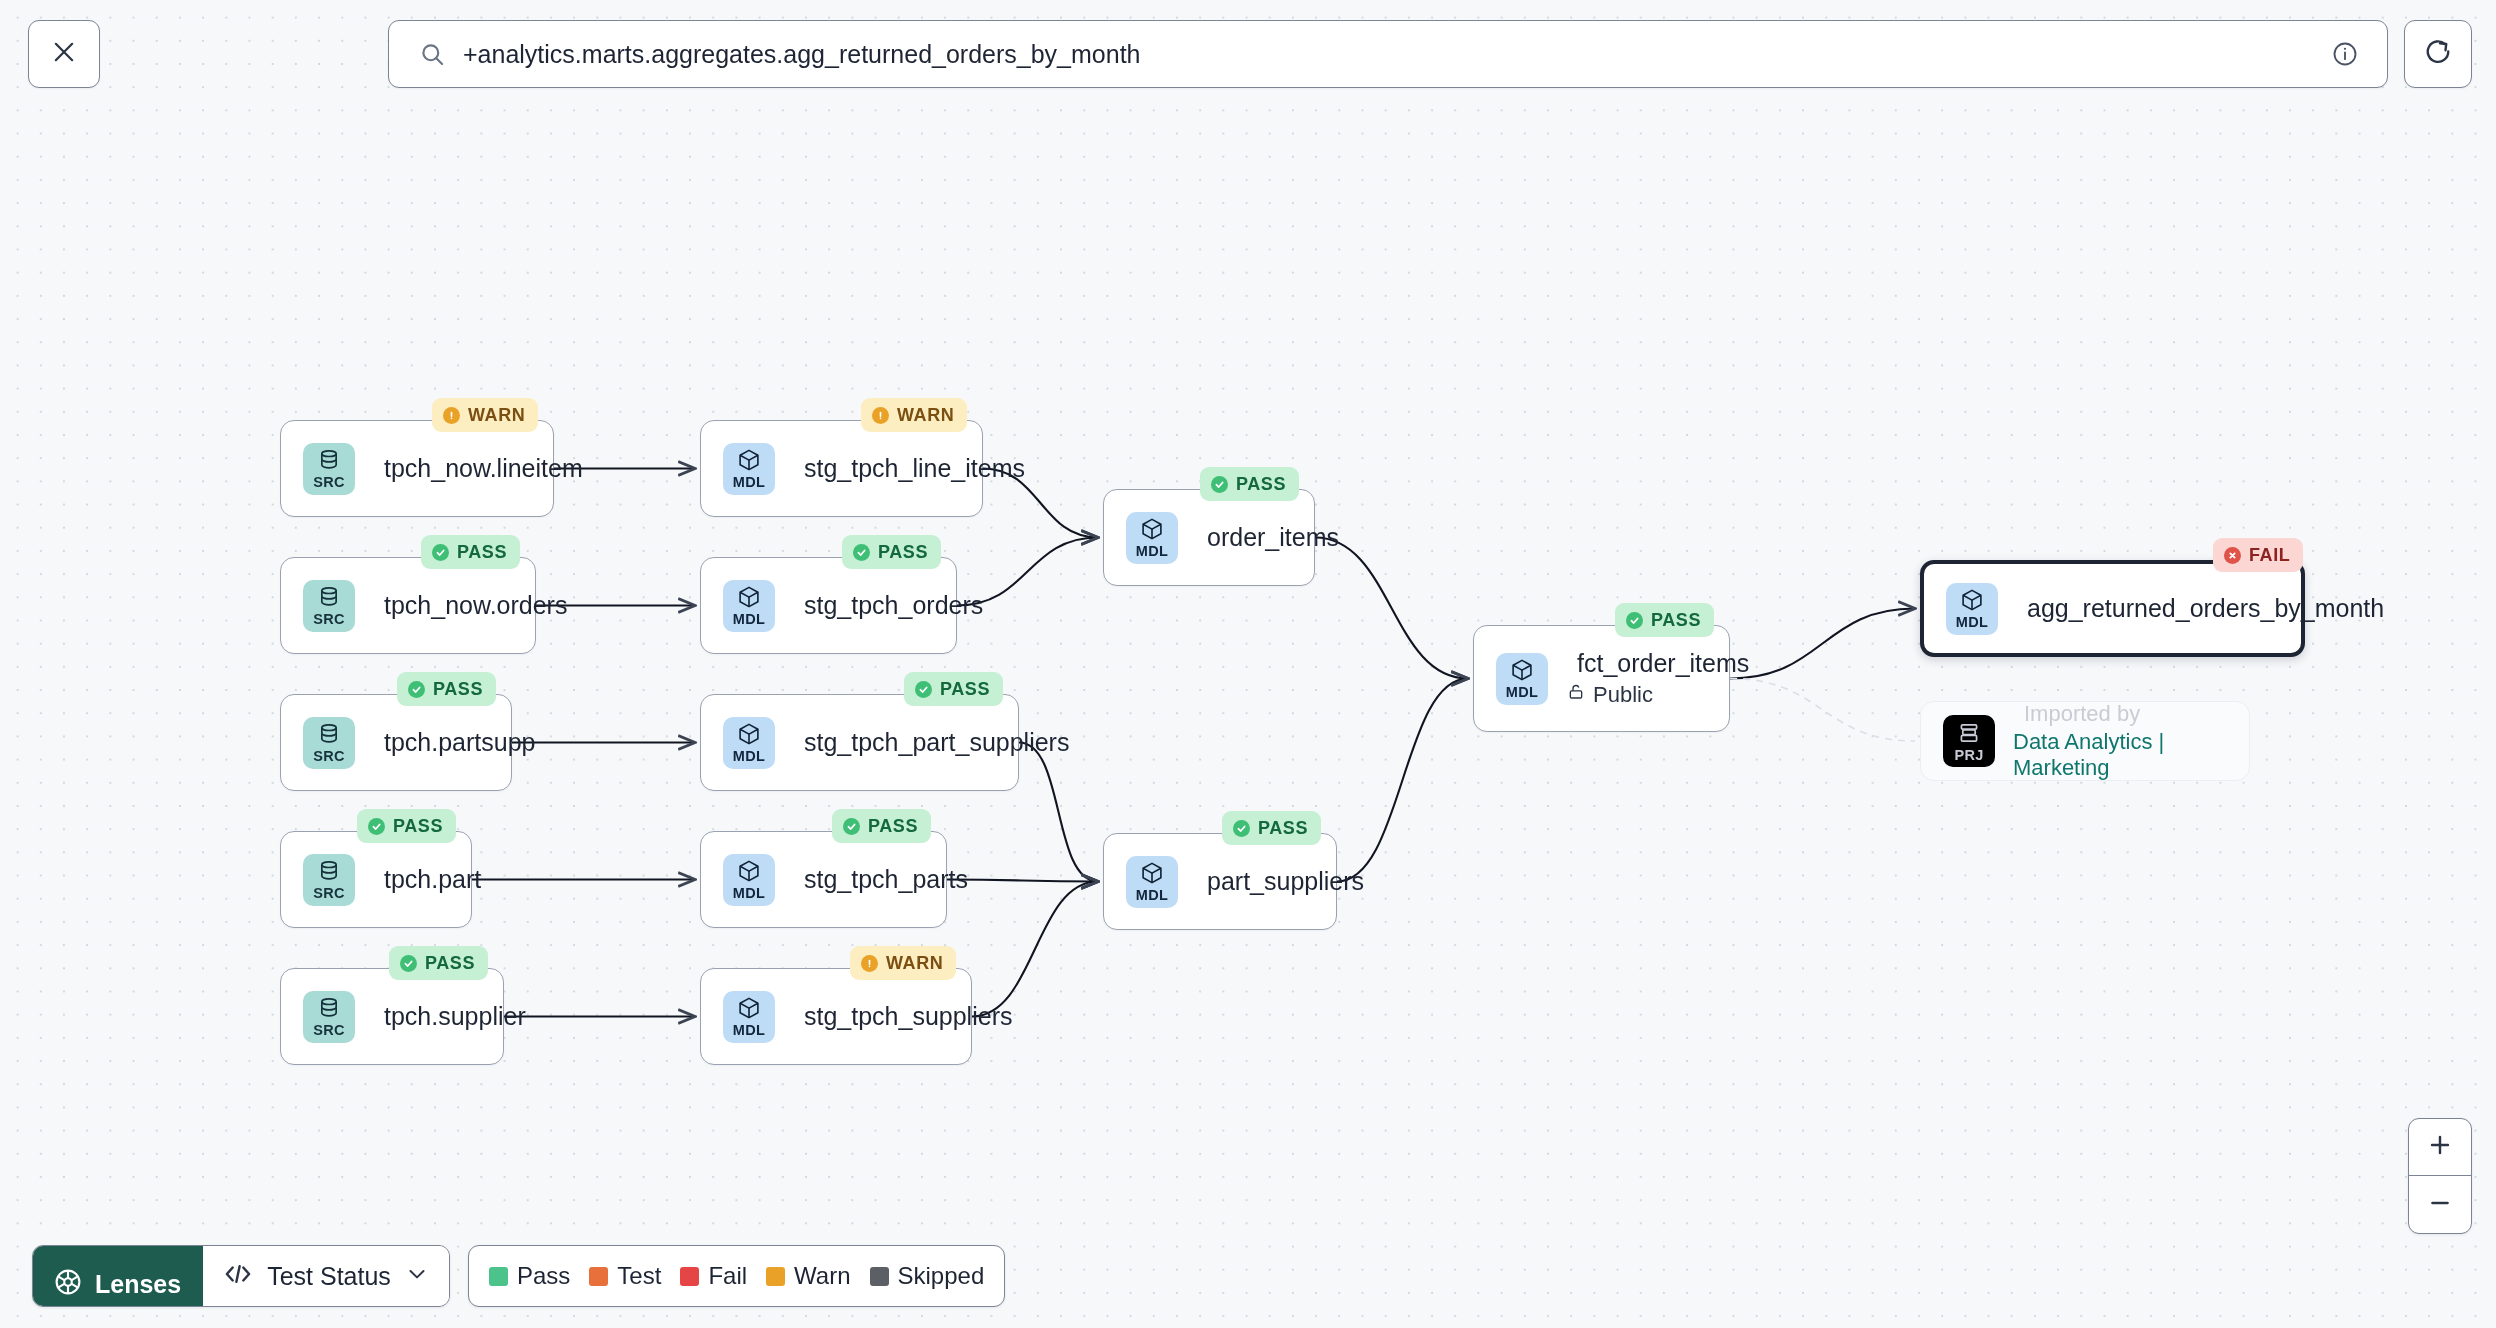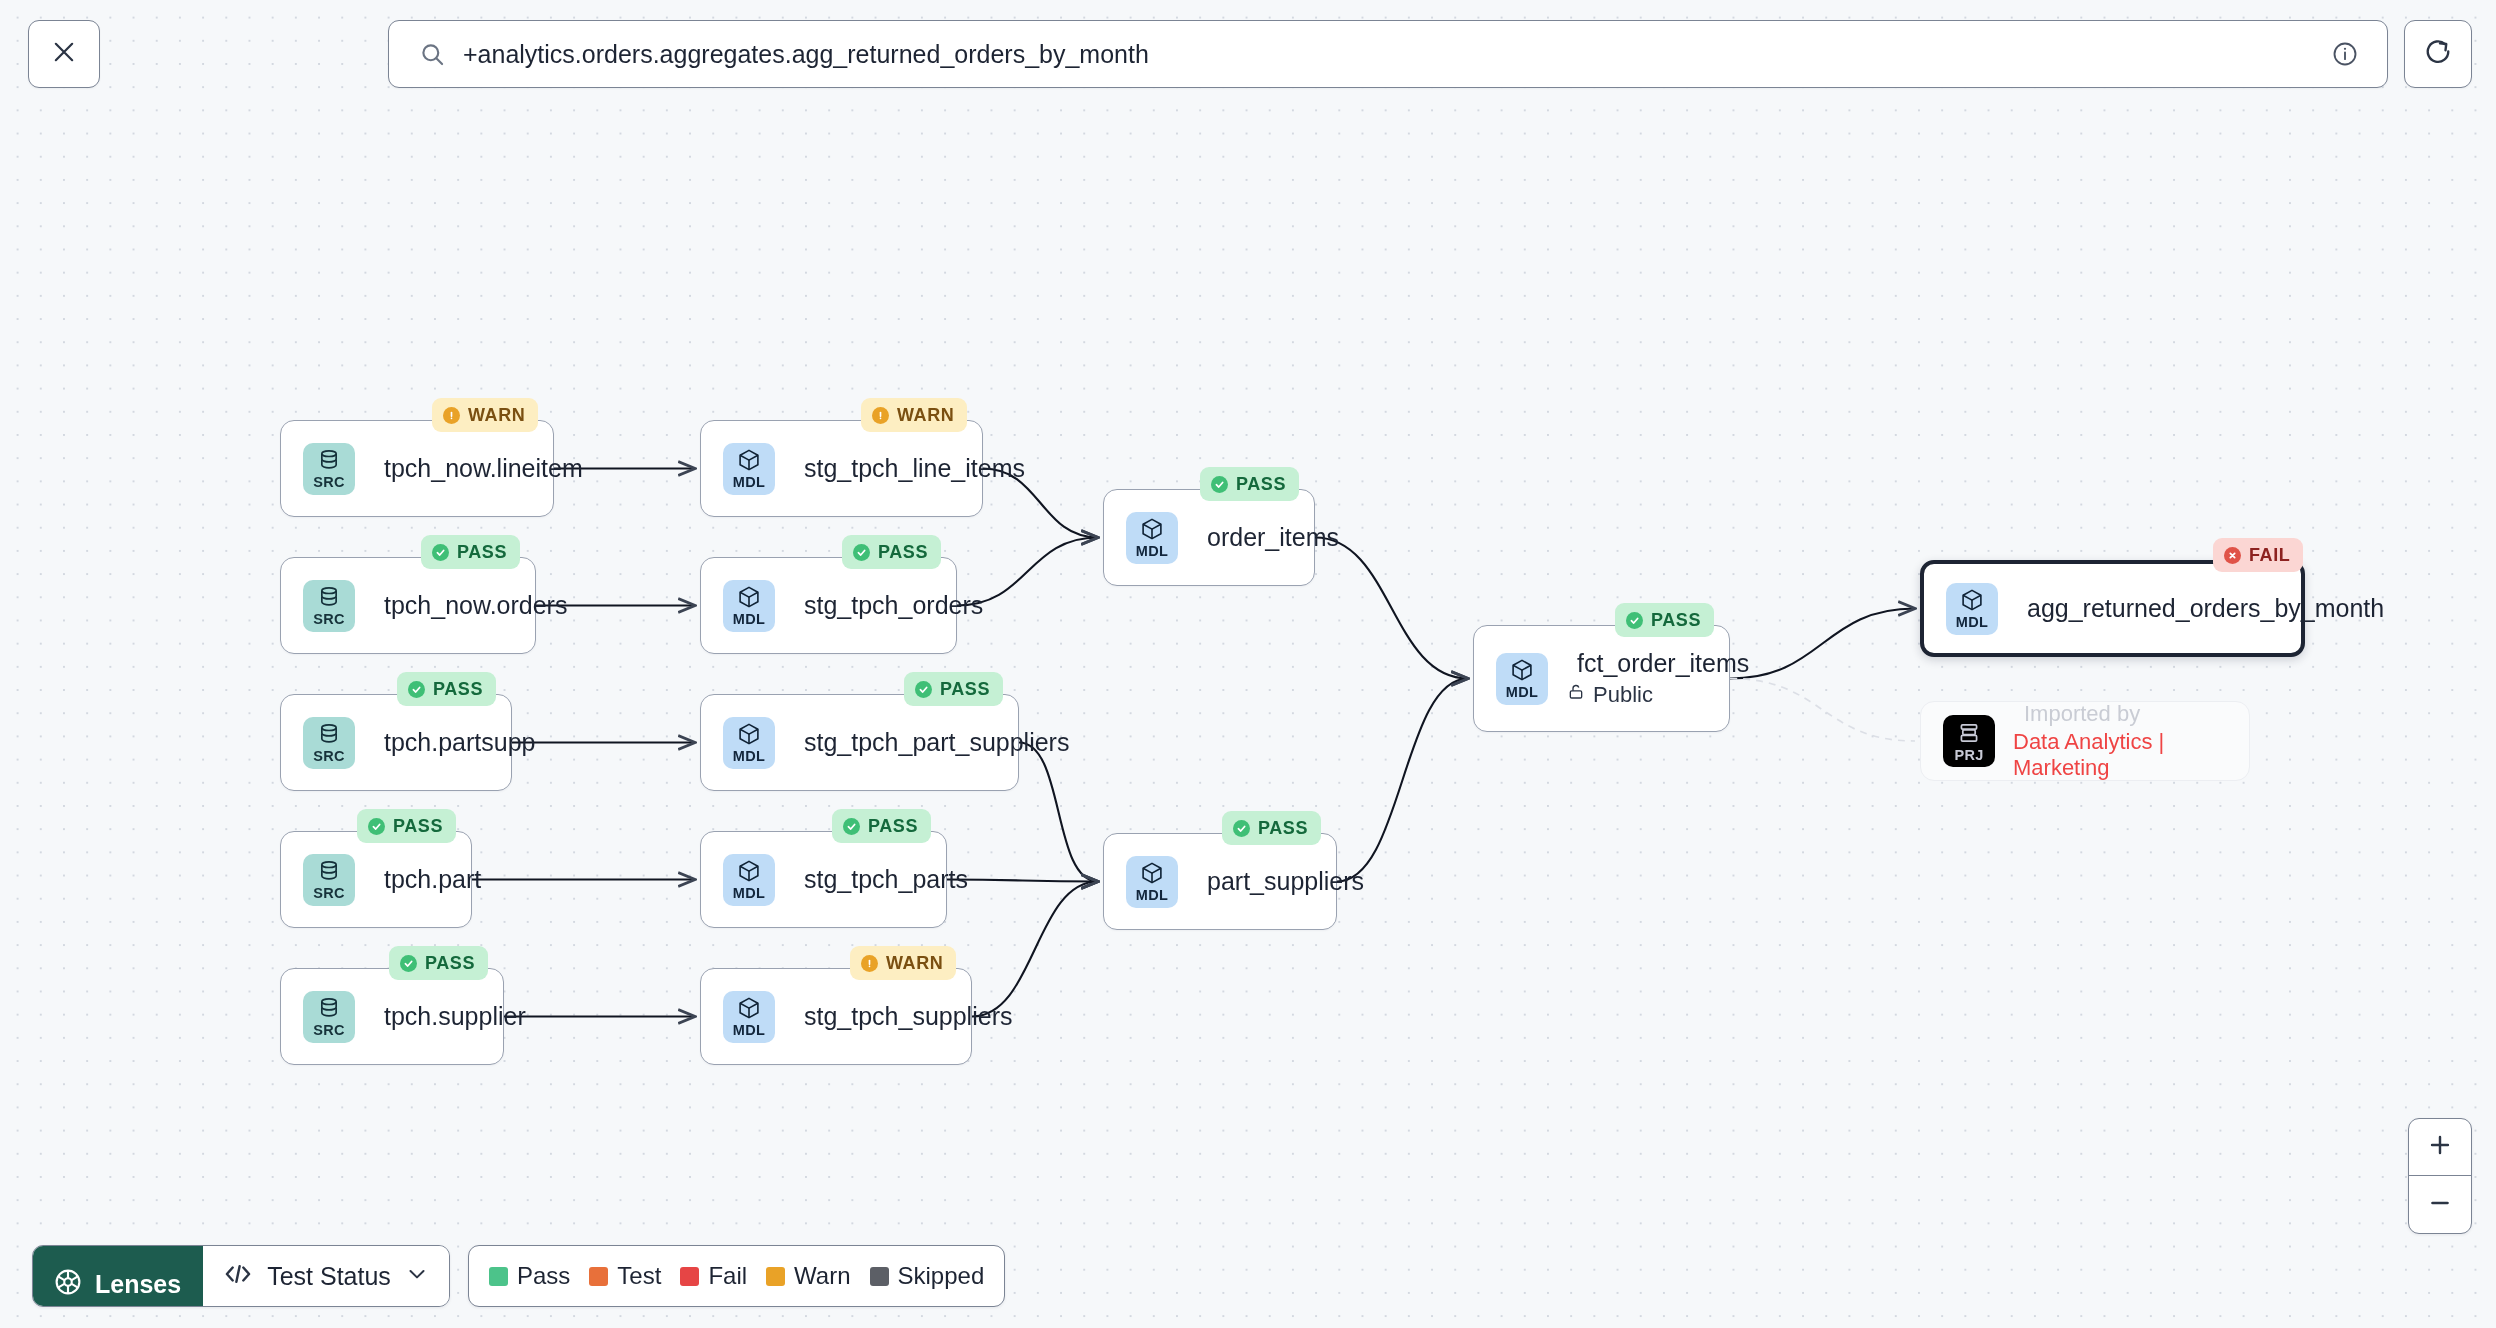--- a/index.html
+++ b/index.html
@@ -72,21 +72,21 @@
   .chip.src { background: #a9dbd6; color: #16323a; }
   .chip.mdl { background: #bfdcf7; color: #12263c; }
   .chip.prj { background: #000000; color: #c8cad6; }
   .chip svg { display: block; }
   .chip-abbr { font-size: 14.5px; font-weight: 600; line-height: 1; margin-top: 2px; letter-spacing: .3px; }
   .node-text { display: flex; flex-direction: column; justify-content: center; }
   .node-title { font-size: 25px; color: #1d2433; white-space: nowrap; line-height: 1.15; margin-left: 11px; }
   .node-sub { display:flex; align-items:center; gap: 7px; font-size: 22px; color: #2b3444; margin-top: 5px; }
   .node.ghost .node-title, .node.ghost .node-sub { color: #c9ccd4; }
   .node.ghost .node-title { font-size: 22px; }
-  .node.ghost .node-sub { font-size: 22px; margin-top: 2px; color:#ef4444; }
+  .node.ghost .node-sub { font-size: 22px; margin-top: 2px; color:#0f766e; }
 
   .badge {
     position: absolute;
     height: 34px; padding: 0 13px 0 11px;
     border-radius: 9px;
     display: flex; align-items: center; gap: 8px;
     font-size: 18px; font-weight: 600; letter-spacing: .6px;
     z-index: 22;
     cursor: pointer;
   }
@@ -505,21 +505,21 @@
     </div>
 
 
     <div class="tb-btn" id="search-bar">
       <span id="search-icon-wrap">
         <svg width="27" height="27" viewBox="0 0 24 24" fill="none" stroke="#6b7483" stroke-width="1.9" stroke-linecap="round">
           <circle cx="10.5" cy="10.5" r="6.6"></circle>
             <path d="M15.4 15.4 L20.5 20.5"></path>
         </svg>
       </span>
-      <span id="search-value" title="Search lineage">+analytics.orders.aggregates.agg_returned_orders_by_month</span>
+      <span id="search-value" title="Search lineage">+analytics.marts.aggregates.agg_returned_orders_by_month</span>
       <span id="info-icon-wrap">
         <svg width="28" height="28" viewBox="0 0 24 24" fill="none" stroke="#4a5363" stroke-width="1.6">
           <circle cx="12" cy="12" r="9"></circle>
           <path d="M12 10.6 L12 16.4" stroke-linecap="round"></path>
           <circle cx="12" cy="7.6" r="0.95" fill="#4a5363" stroke="none"></circle>
         </svg>
       </span>
     </div>
 
     <div class="tb-btn" id="refresh-btn">

